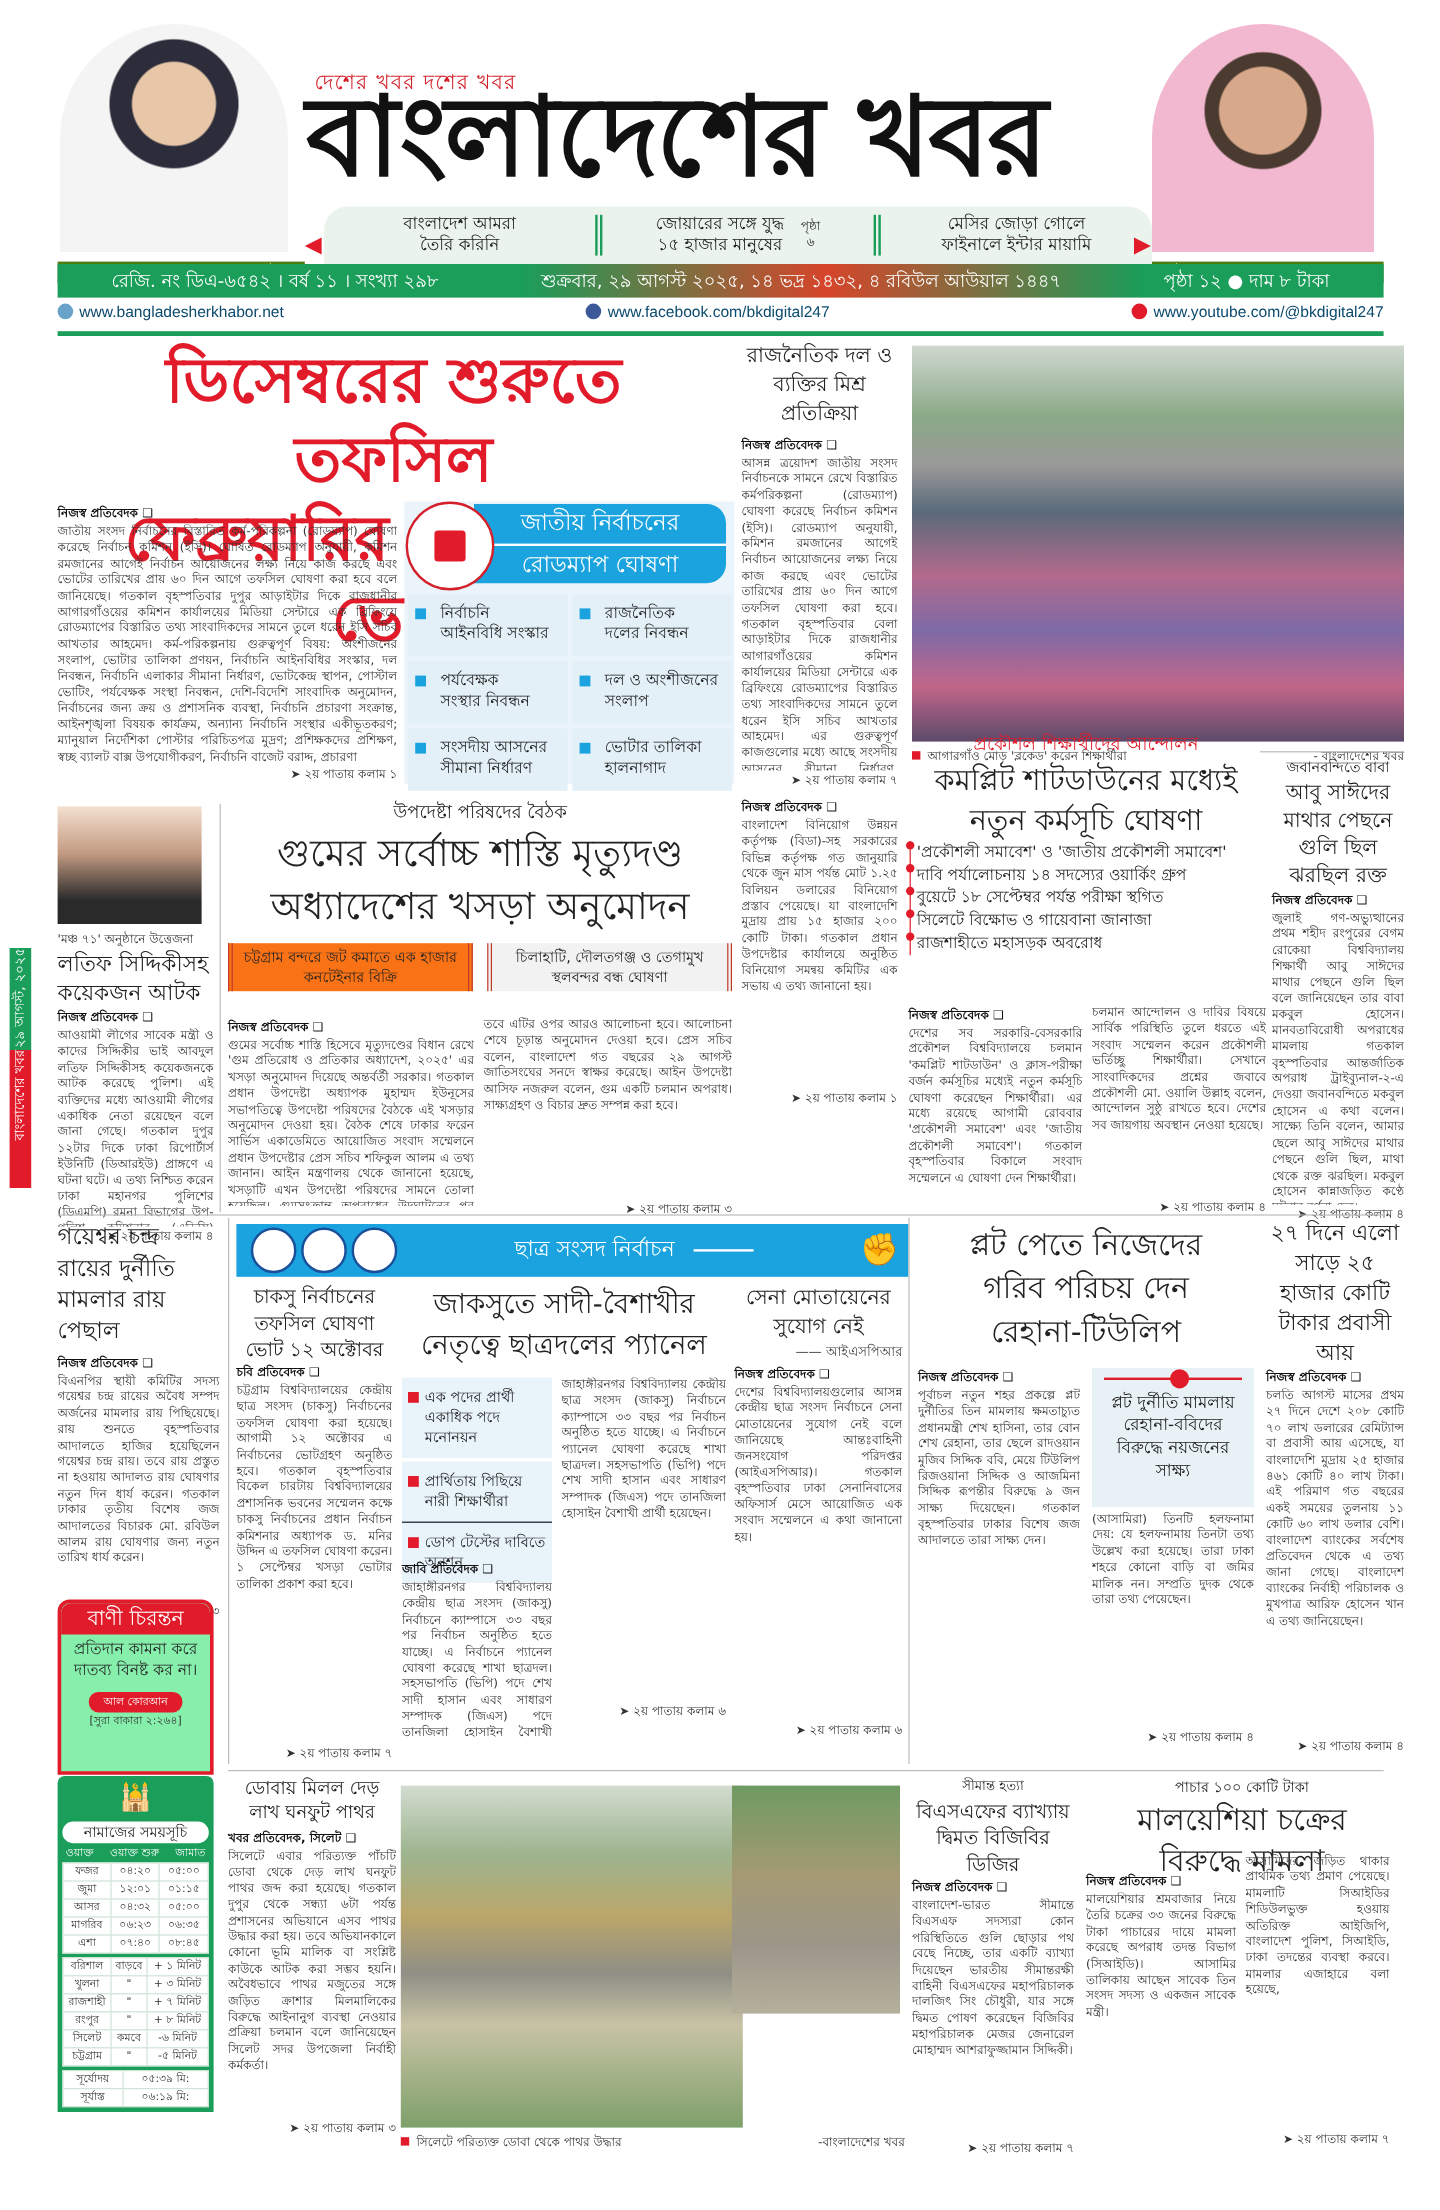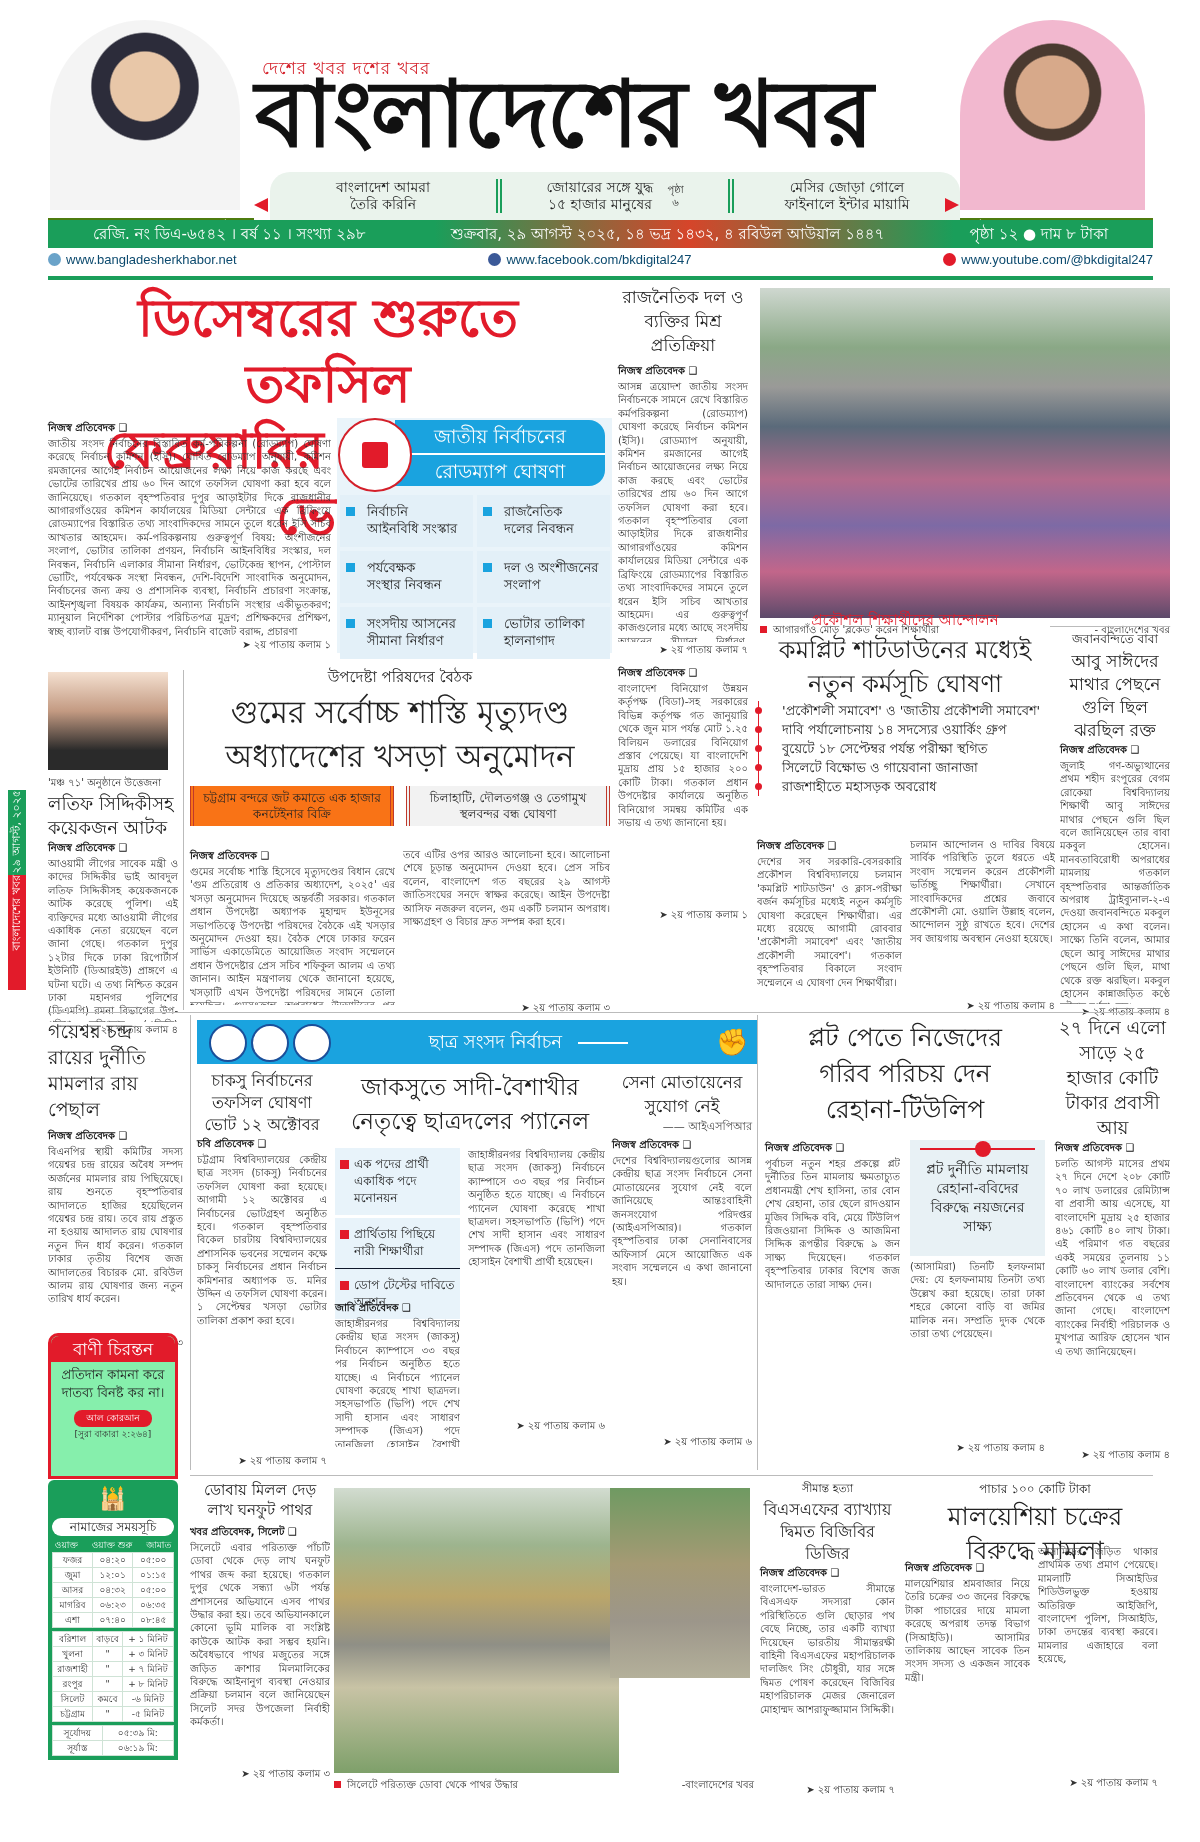--- a/index.html
+++ b/index.html
@@ -28,21 +28,21 @@
 .ec-logo{left:338px;top:418px;width:74px;height:74px;border-radius:50%;background:#fff;border:2px solid #d4202a;display:flex;align-items:center;justify-content:center}
 .ec-box{width:26px;height:26px;background:#e21b2a;border-radius:3px}
 .rm-grid{left:340px;top:495px;width:270px;display:grid;grid-template-columns:1fr 1fr;gap:4px}
 .rm-item{background:#e3f0f8;padding:8px 6px;font-size:13px;line-height:17px;min-height:52px;display:flex;gap:12px}
 .sq{width:9px;height:9px;background:#1aa3df;margin-top:4px;flex:none}
 .sq-red{background:#e21b2a}
 .sub-head{font-size:21px;line-height:28px;text-align:center;color:#222}
 .photo-protest{left:760px;top:288px;width:410px;height:330px;background:linear-gradient(180deg,#cfd8d0 0%,#8aa886 18%,#9a9a98 30%,#5a6a7a 42%,#b26a8c 58%,#7d6aa5 72%,#c2668a 86%,#5c4a6a 100%)}
 .caption{font-size:10px;color:#333}
 .red-kicker{color:#e21b2a;font-size:15px;text-align:center}
-.bul{display:flex;align-items:center;gap:20px;font-size:13px;line-height:19px}
+.bul{display:flex;align-items:flex-start;gap:2px;font-size:13px;line-height:19px}
 .dot{width:7px;height:7px;border-radius:50%;background:#e21b2a;flex:none}
 .vrule{width:1px;background:#bbb}
 .hrule{height:1px;background:#bbb}
 .banner-student{left:197px;top:1020px;width:560px;height:44px;background:#1aa3df;color:#fff;font-size:18px;line-height:44px}
 .uni-logo{width:38px;height:38px;border-radius:50%;background:#fff;border:2px solid #1a4f9a;display:inline-block;vertical-align:middle;margin:3px 2px}
 .quote-box{left:48px;top:1333px;width:130px;height:146px;border:3px solid #e21b2a;border-radius:10px 10px 0 0;background:#86efac;text-align:center}
 .quote-title{background:#e21b2a;color:#fff;font-size:17px;line-height:26px;border-radius:8px 8px 0 0}
 .prayer{left:48px;top:1480px;width:130px;height:280px;background:#1a9e5a;border-radius:6px 6px 0 0;color:#fff;font-size:10px}
 .prayer table{width:122px;margin:0 4px;border-collapse:collapse;background:#fff;color:#333}
 .prayer td{border:1px solid #cfe3d6;text-align:center;font-size:9px;line-height:14px}

